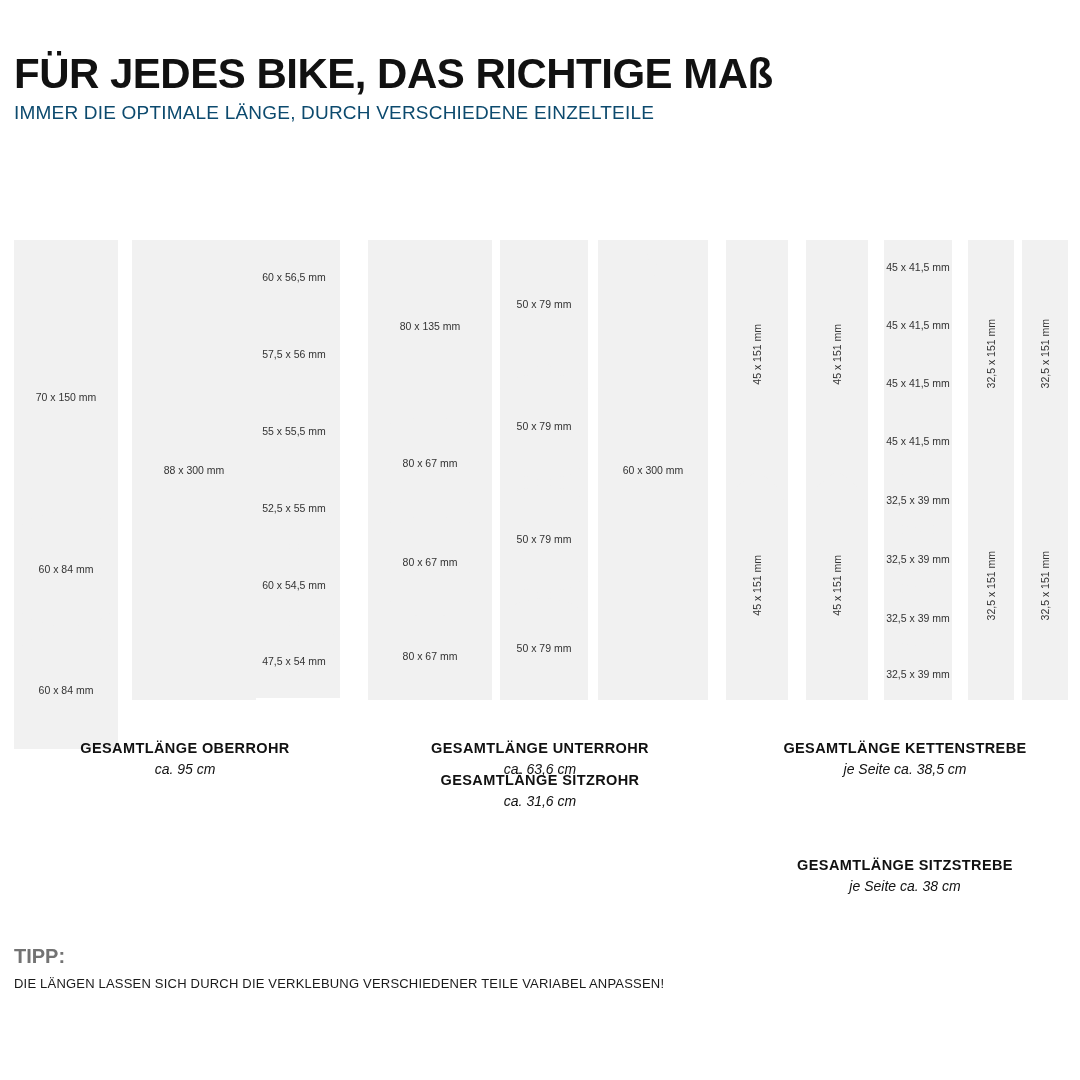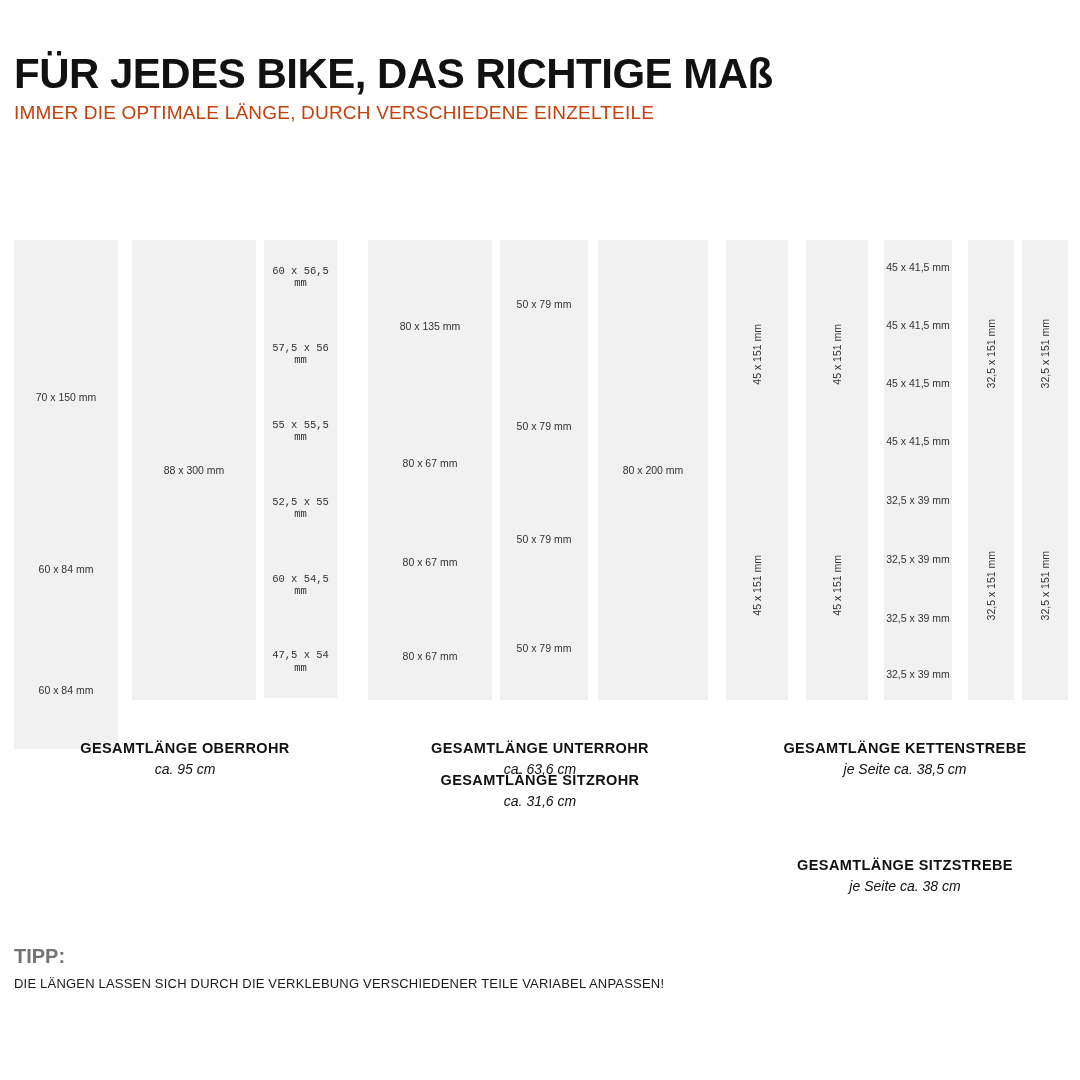--- a/index.html
+++ b/index.html
@@ -25,21 +25,21 @@
     letter-spacing: -0.5px;
     line-height: 1.05;
     margin: 0;
     color: #111111;
     font-stretch: condensed;
   }
   .subtitle {
     font-size: 19px;
     letter-spacing: 0.2px;
     margin: 6px 0 0 0;
-    color: #c2410c;
+    color: #0c4a6e;
   }
 
   
   .diagram {
     position: absolute;
     left: 0; top: 240px;
     width: 1080px; height: 470px;
   }
   .col {
     position: absolute;
@@ -123,21 +123,21 @@
         <span>60 x 84 mm</span>
       </div>
     </div>
 
     <div class="col" style="left:132px; width:124px;">
       <div class="seg plain" style="height:460px;">
         <span>88 x 300 mm</span>
       </div>
     </div>
 
-    <div class="col" style="left:264px; width:73px;font-family:Liberation Mono, monospace;">
+    <div class="col" style="left:248px; width:92px;">
       <div class="seg notch-both" style="height:74px;">
         <span>60 x 56,5 mm</span>
       </div>
       <div class="seg notch-both" style="height:74px;">
         <span>57,5 x 56 mm</span>
       </div>
       <div class="seg wave-both" style="height:74px;">
         <span>55 x 55,5 mm</span>
       </div>
       <div class="seg wave-both" style="height:74px;">
@@ -176,21 +176,21 @@
       <div class="seg wave-both" style="height:110px;">
         <span>50 x 79 mm</span>
       </div>
       <div class="seg wave-top" style="height:103px;">
         <span>50 x 79 mm</span>
       </div>
     </div>
 
     <div class="col" style="left:598px; width:110px;">
       <div class="seg notch-top-in" style="height:460px;">
-        <span>80 x 200 mm</span>
+        <span>60 x 300 mm</span>
       </div>
     </div>
 
     <div class="col" style="left:726px; width:62px;">
       <div class="seg vert notch-bot-out" style="height:228px;">
         <span>45 x 151 mm</span>
       </div>
       <div class="seg vert wave-top" style="height:229px;">
         <span>45 x 151 mm</span>
       </div>

